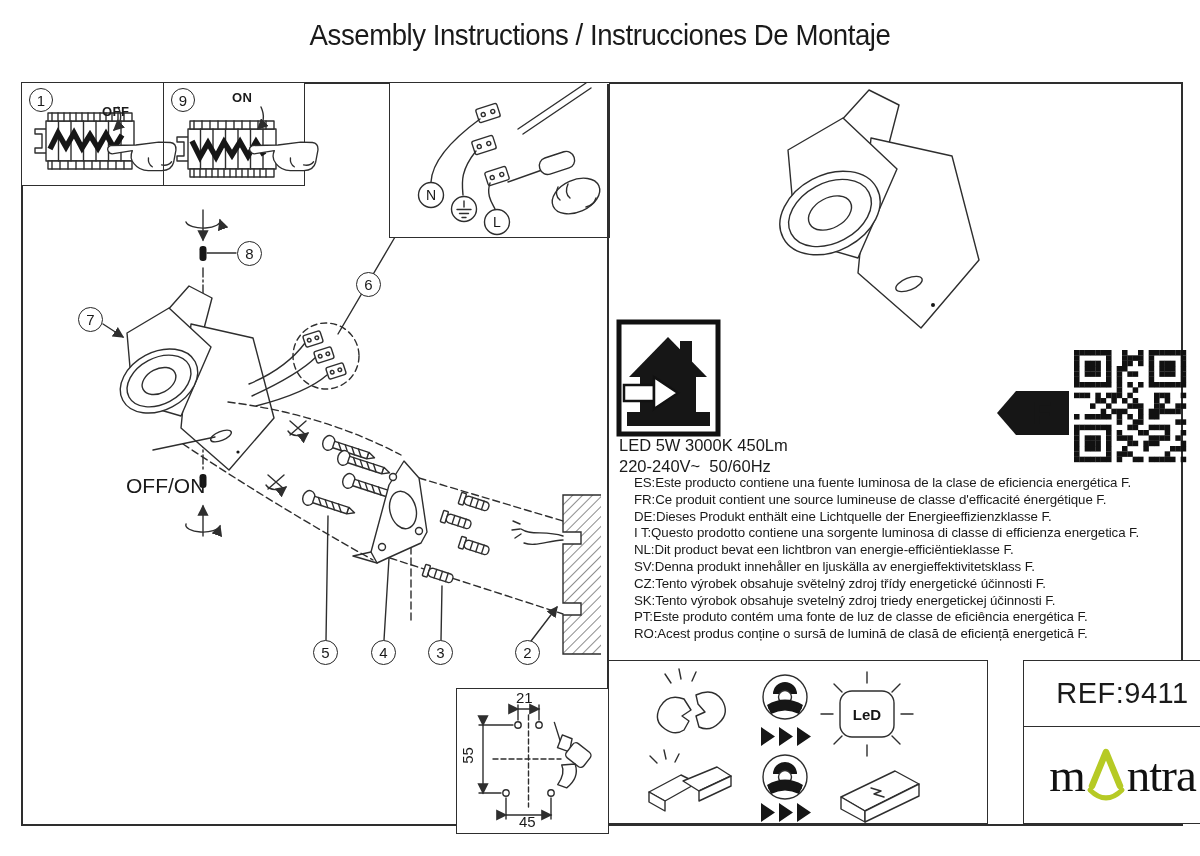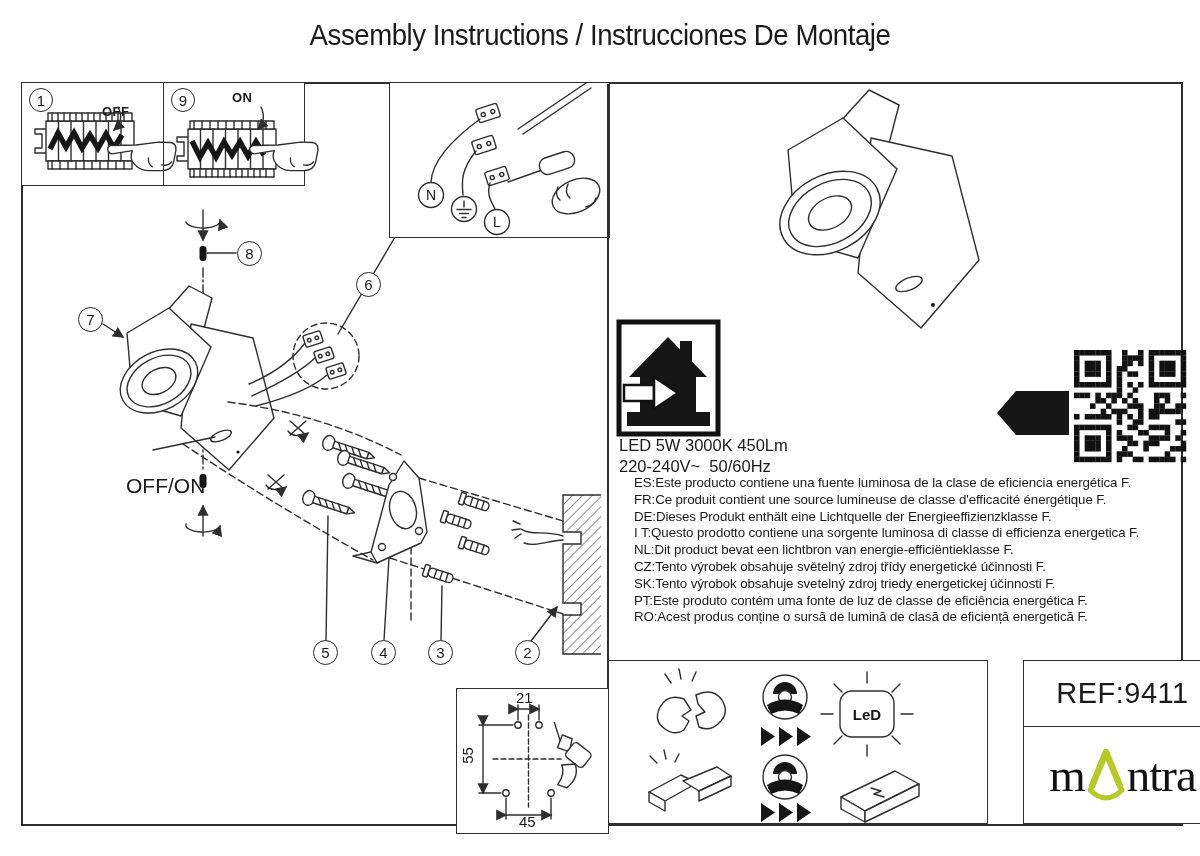--- a/index.html
+++ b/index.html
@@ -532,20 +532,21 @@
       <rect x="96.00" y="106.67" width="5.53" height="5.53"></rect>
       <rect x="106.67" y="106.67" width="5.53" height="5.53"></rect>
     </svg>
 
   <div id="languages">
     <div class="lang-row"><span>ES:</span><span>Este producto contiene una fuente luminosa de la clase de eficiencia energética F.</span></div>
     <div class="lang-row"><span>FR:</span><span>Ce produit contient une source lumineuse de classe d'efficacité énergétique F.</span></div>
     <div class="lang-row"><span>DE:</span><span>Dieses Produkt enthält eine Lichtquelle der Energieeffizienzklasse F.</span></div>
     <div class="lang-row"><span>I T:</span><span>Questo prodotto contiene una sorgente luminosa di classe di efficienza energetica F.</span></div>
     <div class="lang-row"><span>NL:</span><span>Dit product bevat een lichtbron van energie-efficiëntieklasse F.</span></div>
+    <div class="lang-row"><span>SV:</span><span>Denna produkt innehåller en ljuskälla av energieffektivitetsklass F.</span></div>
     <div class="lang-row"><span>CZ:</span><span>Tento výrobek obsahuje světelný zdroj třídy energetické účinnosti F.</span></div>
     <div class="lang-row"><span>SK:</span><span>Tento výrobok obsahuje svetelný zdroj triedy energetickej účinnosti F.</span></div>
     <div class="lang-row"><span>PT:</span><span>Este produto contém uma fonte de luz de classe de eficiência energética F.</span></div>
     <div class="lang-row"><span>RO:</span><span>Acest produs conține o sursă de lumină de clasă de eficiență energetică F.</span></div>
   </div>
 
   <div class="bx" id="icons-box">
     <svg width="377" height="161" viewBox="0 0 377 161">
 
       <g>

